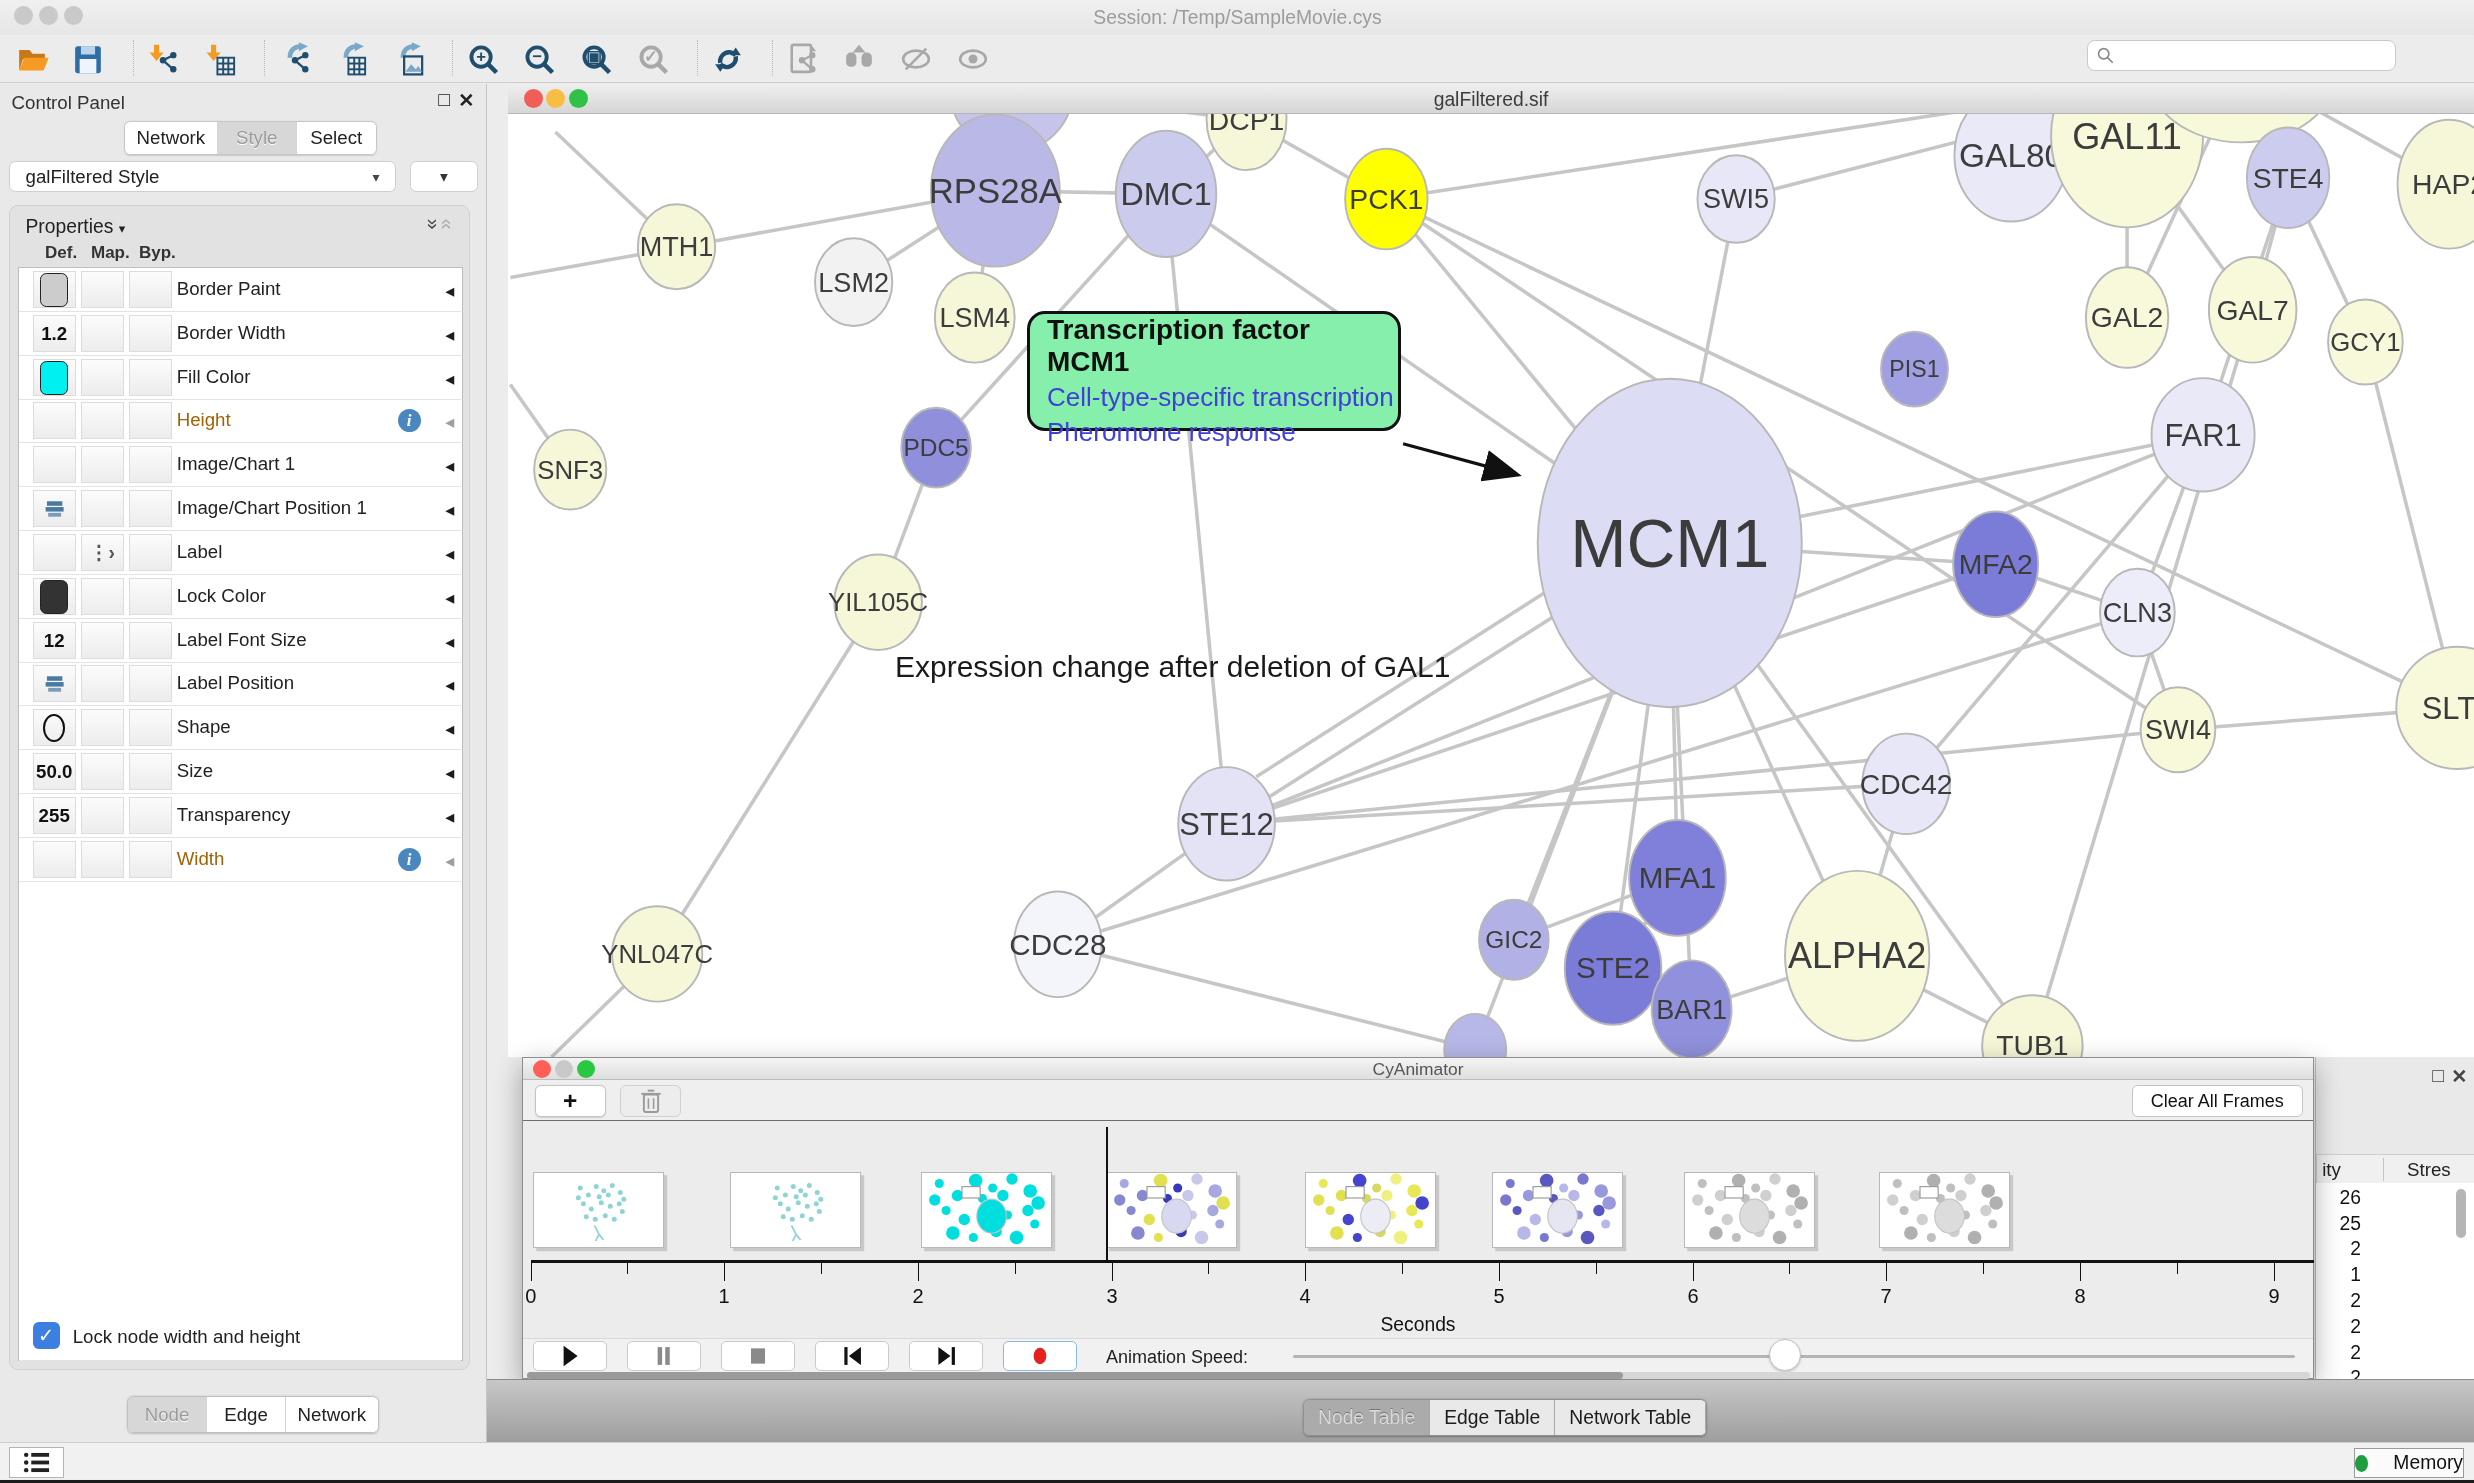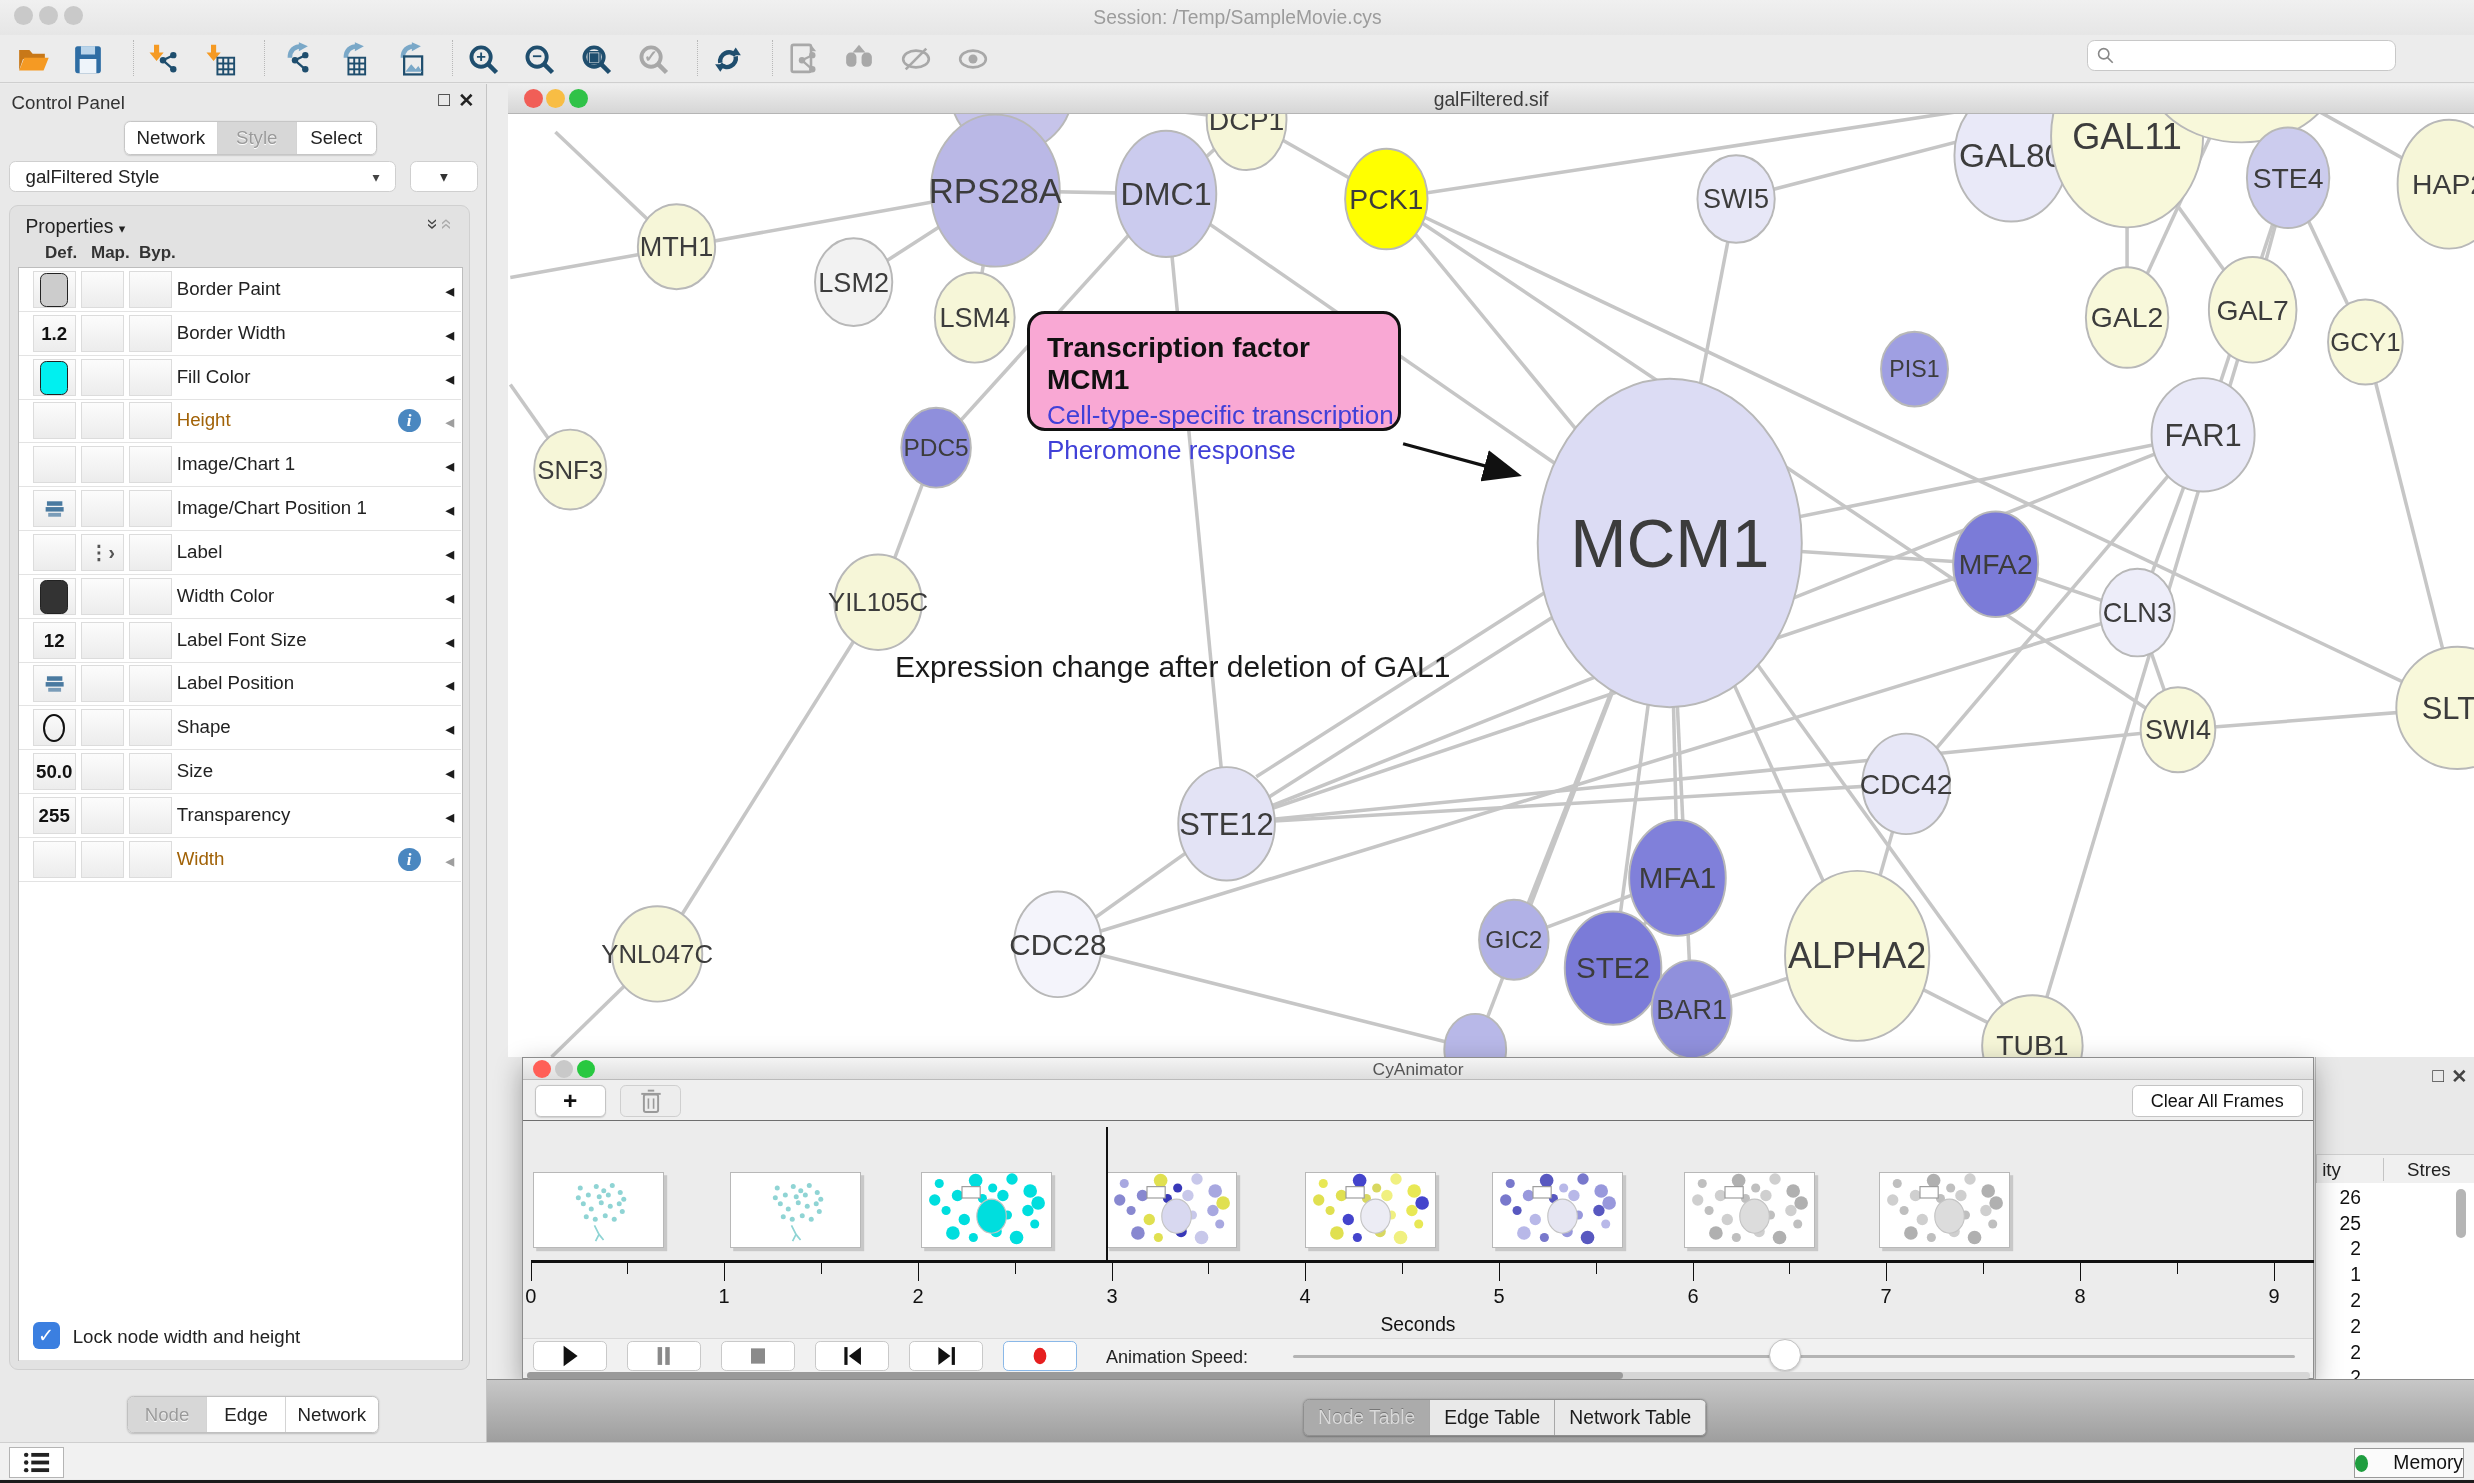--- a/index.html
+++ b/index.html
@@ -49,21 +49,21 @@
   #lockrow { position:absolute; left:0; top:1045px; width:442px; height:48px; border-bottom:0.6px solid #e3e3e3; }
   #lockbox { position:absolute; left:14px; top:9px; width:27px; height:27px; background:#3b7fe0; border-radius:5.8px; color:#fff; font-size:19.3px; text-align:center; line-height:27px; }
   #locklabel { position:absolute; left:54px; top:13px; font-size:18.7px; color:#222; }
   #cp-bottom-tabs { left:127px; top:1312px; height:37px; display:flex; border:0.6px solid #c0c0c0; border-radius:6.4px; overflow:hidden; box-shadow:0 0.6px 1.9px #00000033; }
 
   
   #net-win { left:508px; top:84px; width:1966px; height:973px; background:#fff; }
   #net-title { left:0; top:0; width:100%; height:30px; background:linear-gradient(#efefef,#d6d6d6); border-bottom:1.3px solid #b5b5b5; }
   #net-title .tt { position:absolute; width:100%; text-align:center; top:4.5px; font-size:19.3px; color:#3c3c3c; }
   #net-canvas { left:0; top:30px; width:1966px; height:943px; }
-  #annotation { left:519px; top:227px; width:374px; height:120px; background:#f9a8d4; border:3.9px solid #111; border-radius:18px; padding:18px 0 0 17px; }
+  #annotation { left:519px; top:227px; width:374px; height:120px; background:#86efac; border:3.9px solid #111; border-radius:18px; padding:0 0 0 17px; }
   #annotation .at { font-size:28px; font-weight:bold; color:#111; }
   #annotation .al { font-size:26px; color:#4040d8; margin-top:3.9px; }
   #caption { left:387px; top:566px; font-size:30px; color:#1a1a1a; }
   #anim-win { left:522px; top:1057px; width:1792px; height:322px; background:#ececec; border:0.6px solid #8d8d8d; box-shadow:0 9px 26px #00000055; }
   #anim-title { left:0; top:0; width:100%; height:22px; background:linear-gradient(#f4f4f4,#dedede); border-bottom:0.6px solid #bbb; }
   #anim-title .tt { position:absolute; width:100%; text-align:center; top:1.3px; font-size:17.4px; color:#555; }
   #anim-tb { left:0; top:22px; width:100%; height:41px; background:#efefef; border-bottom:1.9px solid #6e6e6e; }
   #add-frame { left:11.6px; top:5.2px; width:71px; height:32px; background:#fff; border:0.6px solid #c4c4c4; border-radius:5.8px; box-shadow:0 0.6px 1.3px #00000022; display:flex; align-items:center; justify-content:center; font-size:24.5px; font-weight:bold; color:#111;}
   #del-frame { left:97px; top:5.2px; width:61px; height:32px; background:#ededed; border:0.6px solid #cicfcf; border:0.6px solid #cfcfcf; border-radius:5.8px; display:flex; align-items:center; justify-content:center; }
   #clear-frames { right:10.3px; top:5.2px; position:absolute; width:171px; height:32px; background:#fff; border:0.6px solid #c4c4c4; border-radius:5.8px; font-size:18px; color:#111; display:flex; align-items:center; justify-content:center; }
@@ -360,21 +360,21 @@
               <div class="pcell" style="left:110px;"></div>
               <div class="plabel">Label</div>
               <div class="parrow">◂</div>
             </div>
             <div class="prow" style="top: 307px;">
               <div class="pcell" style="left:14px;">
                 <div class="swatch" style="background:#333333"></div>
               </div>
               <div class="pcell" style="left:62px;"></div>
               <div class="pcell" style="left:110px;"></div>
-              <div class="plabel">Width Color</div>
+              <div class="plabel">Lock Color</div>
               <div class="parrow">◂</div>
             </div>
             <div class="prow" style="top: 351px;">
               <div class="pcell" style="left:14px;">
                 <span class="defnum">12</span>
               </div>
               <div class="pcell" style="left:62px;"></div>
               <div class="pcell" style="left:110px;"></div>
               <div class="plabel">Label Font Size</div>
               <div class="parrow">◂</div>

